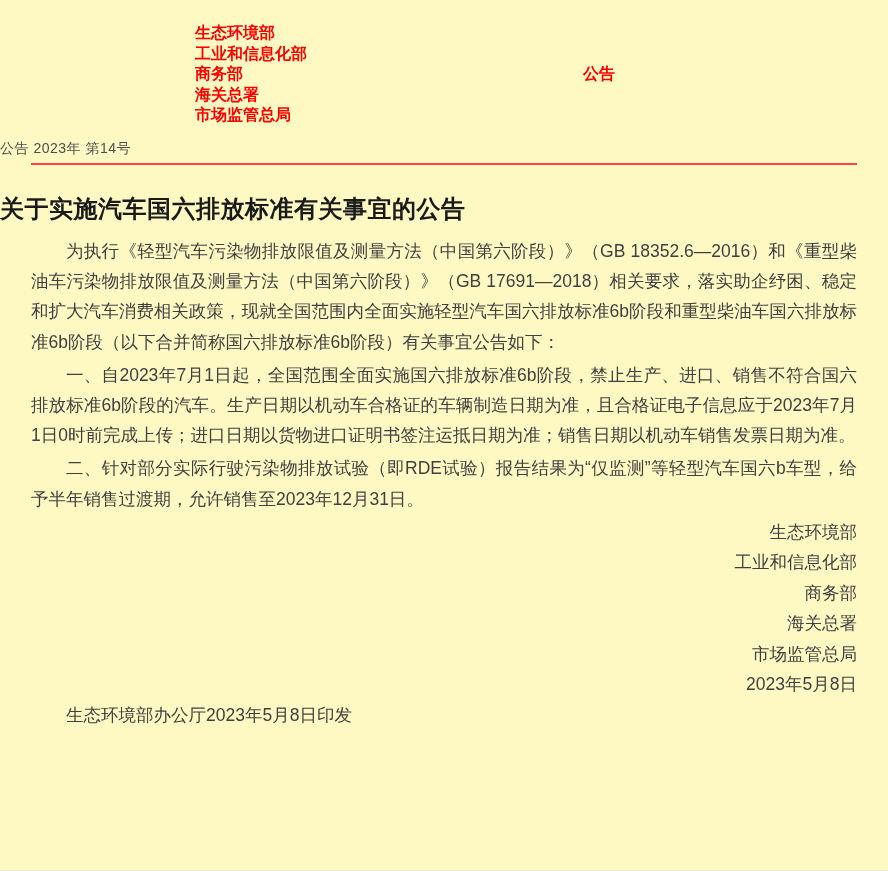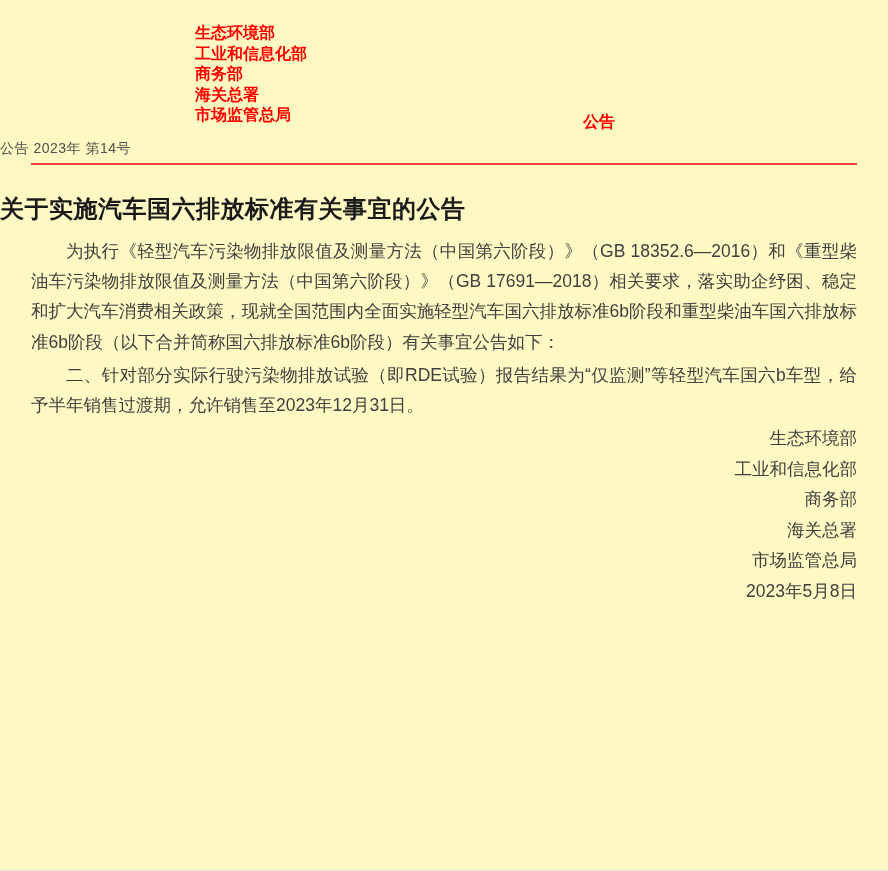--- a/index.html
+++ b/index.html
@@ -18,21 +18,21 @@
     border-bottom:1px solid #e6e6e6;
   }
   
   .issuers{
     position:absolute;left:195px;top:23px;
     color:var(--accent-red);font-weight:bold;font-size:16px;line-height:20.5px;
     white-space:nowrap;
   }
   .doc-type{
     position:absolute;left:583px;top:64px;
-    color:var(--accent-red);font-weight:bold;font-size:16px;line-height:20.5px;margin-top:48px;
+    color:var(--accent-red);font-weight:bold;font-size:16px;line-height:20.5px;
   }
   
   .docket{
     position:absolute;top:140px;left:0;width:100%;
     font-size:14px;color:#4d4d4d;letter-spacing:0.5px;
   }
   
   .red-rule{
     position:absolute;top:163px;left:31px;width:826px;height:2px;
     background:var(--rule-red);border:none;
@@ -75,26 +75,28 @@
   <div class="doc-type">公告</div>
 
   <div class="docket">公告 2023年 第14号</div>
 
   <div class="red-rule"></div>
 
   <h1 class="title">关于实施汽车国六排放标准有关事宜的公告</h1>
 
   <div class="content">
     <p>为执行《轻型汽车污染物排放限值及测量方法（中国第六阶段）》（GB 18352.6—2016）和《重型柴油车污染物排放限值及测量方法（中国第六阶段）》（GB 17691—2018）相关要求，落实助企纾困、稳定和扩大汽车消费相关政策，现就全国范围内全面实施轻型汽车国六排放标准6b阶段和重型柴油车国六排放标准6b阶段（以下合并简称国六排放标准6b阶段）有关事宜公告如下：</p>
+    <p>一、自2023年7月1日起，全国范围全面实施国六排放标准6b阶段，禁止生产、进口、销售不符合国六排放标准6b阶段的汽车。生产日期以机动车合格证的车辆制造日期为准，且合格证电子信息应于2023年7月1日0时前完成上传；进口日期以货物进口证明书签注运抵日期为准；销售日期以机动车销售发票日期为准。</p>
     <p>二、针对部分实际行驶污染物排放试验（即RDE试验）报告结果为“仅监测”等轻型汽车国六b车型，给予半年销售过渡期，允许销售至2023年12月31日。</p>
 
     <div class="signoff">
       <div>生态环境部</div>
       <div>工业和信息化部</div>
       <div>商务部</div>
       <div>海关总署</div>
       <div>市场监管总局</div>
       <div>2023年5月8日</div>
     </div>
 
+    <div class="print-note">生态环境部办公厅2023年5月8日印发</div>
   </div>
 
 </div>
 
 </body></html>

